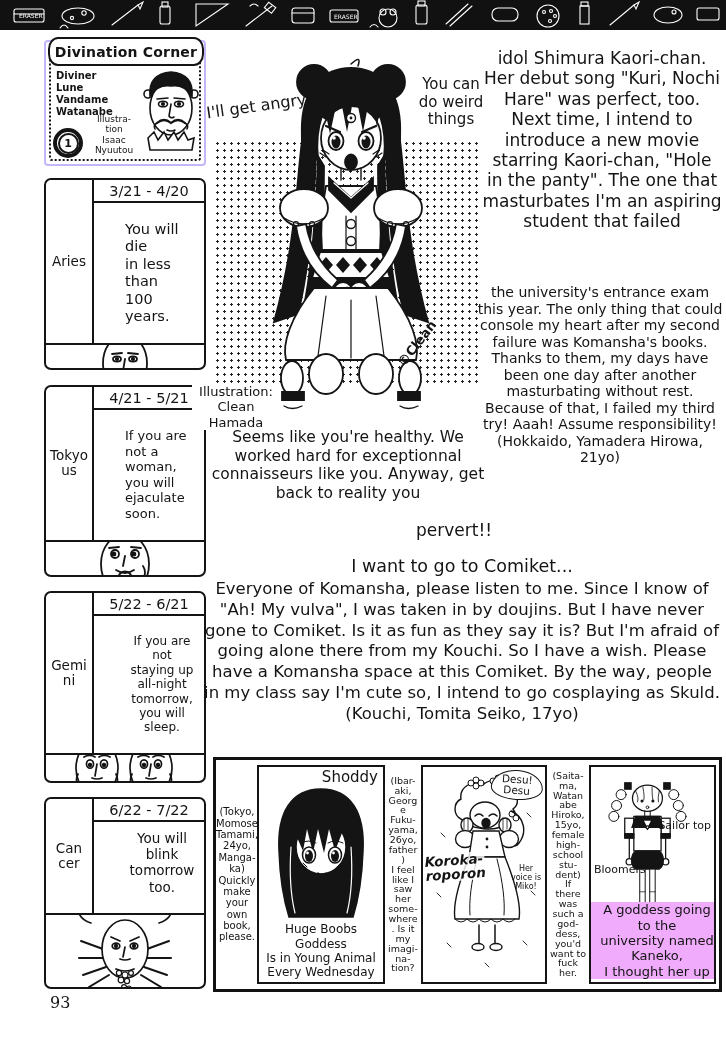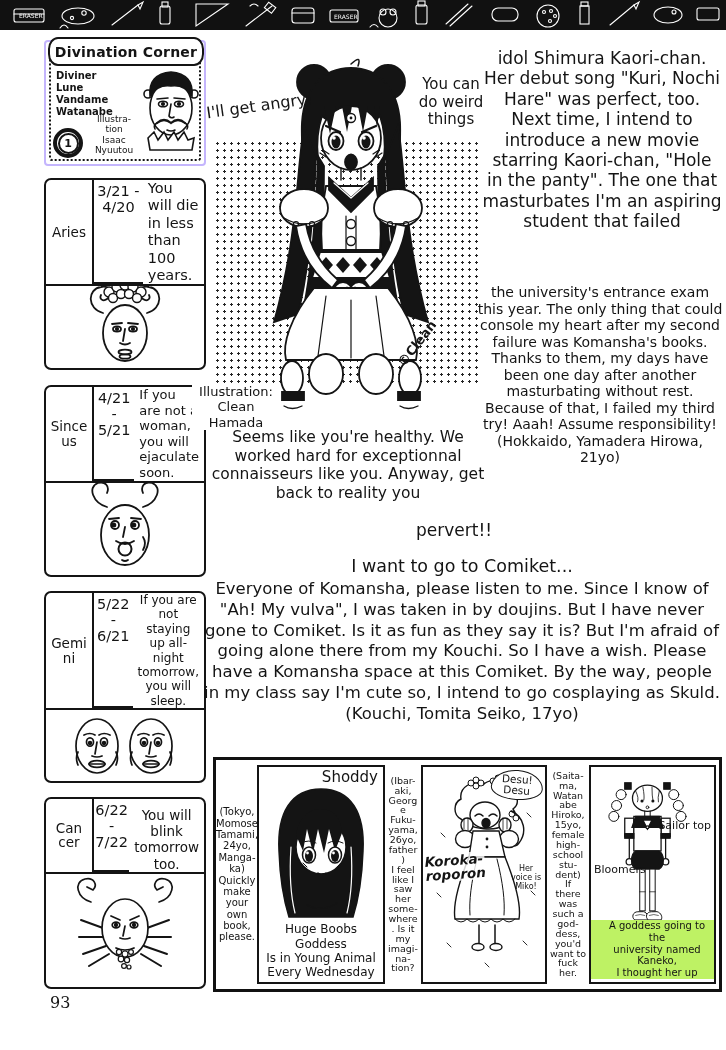--- a/index.html
+++ b/index.html
@@ -16,23 +16,23 @@
   .div-inner{position:absolute;left:3px;top:10px;right:3px;bottom:3px;border:2px dotted #141414;border-radius:3px;}
   .div-title{position:absolute;left:2px;top:-5px;width:152px;height:25px;background:#fff;border:2px solid #141414;border-radius:10px/12px;display:flex;align-items:center;justify-content:center;font-size:14px;font-weight:bold;letter-spacing:.2px;}
   .div-credit{position:absolute;left:10px;top:28px;font-size:10px;line-height:1.2;font-weight:bold;}
   .div-illu{position:absolute;left:42px;top:72px;width:52px;font-size:9px;line-height:1.15;text-align:center;}
   .badge{position:absolute;left:7px;top:86px;width:30px;height:30px;border:4px solid #141414;border-radius:50%;display:flex;align-items:center;justify-content:center;background:#fff;box-sizing:border-box;}
   .badge span{width:17px;height:17px;border:2px solid #141414;border-radius:50%;display:flex;align-items:center;justify-content:center;font-size:11px;font-weight:bold;}
   
   .sign-box{position:absolute;left:44px;width:162px;height:192px;border:2.5px solid #141414;border-radius:7px;background:#fff;box-sizing:border-box;display:flex;flex-direction:column;}
   .sign-top{display:flex;border-bottom:2px solid #141414;}
   .sign-name{width:46px;border-right:2px solid #141414;display:flex;align-items:center;justify-content:center;font-size:13.5px;line-height:1.1;text-align:center;white-space:pre-line;}
-  .sign-right{flex:1;display:flex;}
+  .sign-right{flex:1;display:flex;flex-direction:column;}
   .sign-dates{border-bottom:2px solid #141414;text-align:center;font-size:14.5px;padding:3px 0 2px;}
-  .sign-fortune{padding:0 5px;line-height:1.2;white-space:pre-line;}
+  .sign-fortune{padding:18px 5px;line-height:1.2;white-space:pre-line;margin-left:26px;}
   .sign-art{flex:1;display:flex;align-items:center;justify-content:center;overflow:hidden;}
   
   .dots{position:absolute;left:214px;top:140px;width:264px;height:246px;
         background-image:radial-gradient(#232323 1.2px,transparent 1.4px);background-size:7px 7px;}
   
   #strip{position:absolute;left:213px;top:757px;width:509px;height:235px;border:3px solid #111;box-sizing:border-box;background:#fff;display:flex;align-items:stretch;padding:5px 3px;gap:2px;}
   .note{font-size:10px;line-height:1.14;text-align:center;white-space:pre-line;display:flex;align-items:center;justify-content:center;}
   .note.tight{font-size:9.5px;line-height:1.04;}
   .panel{border:2px solid #141414;position:relative;background:#fff;box-sizing:border-box;}
   .bubble{border:1.5px solid #141414;border-radius:50% 50% 50% 50%/60% 60% 40% 40%;background:#fff;padding:3px 5px;font-size:10.5px;line-height:1.05;text-align:center;transform:rotate(4deg);white-space:pre-line;}
@@ -160,21 +160,21 @@
           <path d="M42 52 L40 64 M37 66 Q42 69 47 66"></path>
           <ellipse cx="42" cy="75" rx="6.5" ry="2.4"></ellipse>
             <ellipse cx="42" cy="79.5" rx="5.5" ry="2.2"></ellipse>
         </g>
       </svg>
     </div>
   </div>
 
   <div class="sign-box" style="top:385px;">
     <div class="sign-top">
-      <div class="sign-name pre">Since
+      <div class="sign-name pre">Tokyo
 us</div>
       <div class="sign-right">
         <div class="sign-dates">4/21 - 5/21</div>
         <div class="sign-fortune" style="font-size:13px;">If you are not a
 woman, you will
 ejaculate soon.</div>
       </div>
     </div>
     <div class="sign-art">
       <svg width="84" height="104" viewBox="0 0 84 104">
@@ -541,19 +541,19 @@
           <rect x="44.5" y="108" width="6" height="46" fill="#fff" stroke-width="1.1"></rect>
             <rect x="55.5" y="108" width="6" height="46" fill="#fff" stroke-width="1.1"></rect>
           <path d="M44.5 133 L50.5 133 M55.5 133 L61.5 133" stroke-width=".8"></path>
           <path d="M42 155 C37 155 35 161 39 164 L53 164 C55 161 53 156 49 155 Z" fill="#fff" stroke-width="1.1"></path>
           <path d="M57 155 C52 155 50 161 54 164 L68 164 C70 161 68 156 64 155 Z" fill="#fff" stroke-width="1.1"></path>
           <path d="M40 159 Q45 157 50 159 M55 159 Q60 157 65 159" stroke-width=".7"></path>
         </g>
       </svg>
       <div class="abs" style="right:3px;top:52px;font-size:11px;">Sailor top</div>
       <div class="abs" style="left:3px;top:96px;font-size:11px;">Bloomers</div>
-      <div class="abs pre ctr" style="left:0;right:0;bottom:3px;font-size:10px;line-height:1.18;background:#bef264;padding-left:9px;">A goddess going to the
+      <div class="abs pre ctr" style="left:0;right:0;bottom:3px;font-size:13px;line-height:1.18;background:#f0abfc;padding-left:9px;">A goddess going to the
 university named Kaneko,
 I thought her up</div>
     </div>
   </div>
 
 </div>
 
 </body></html>

